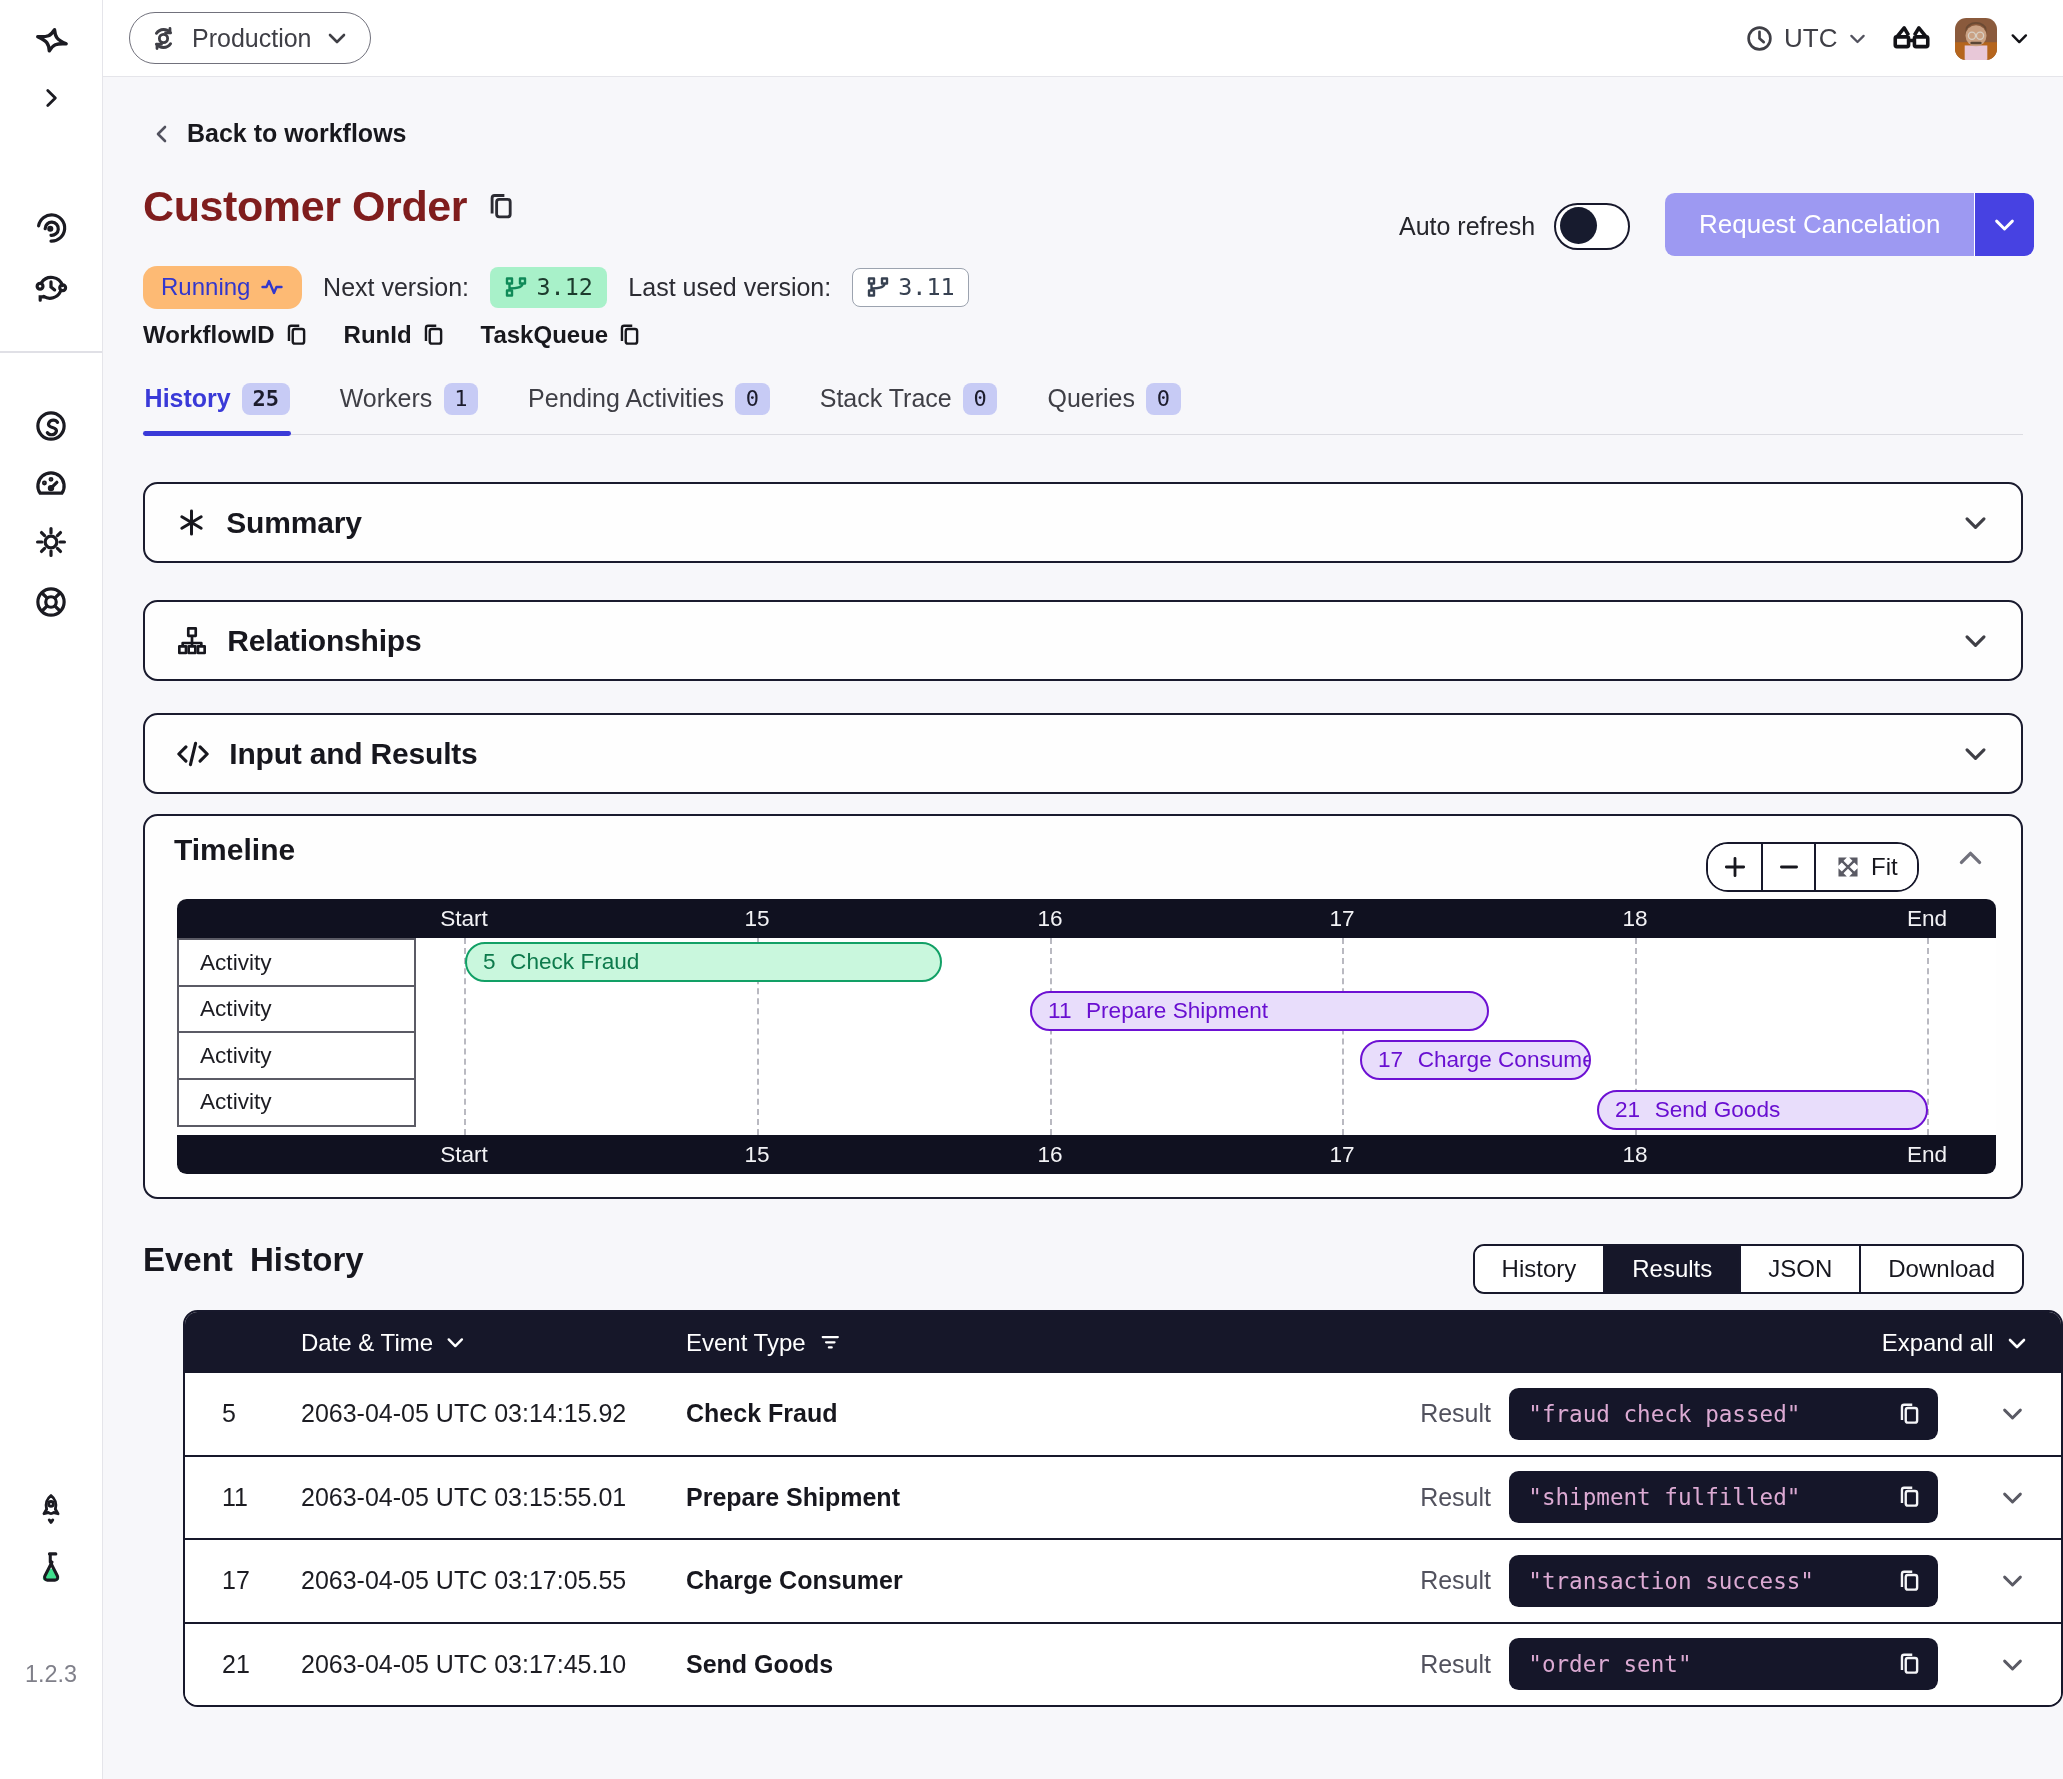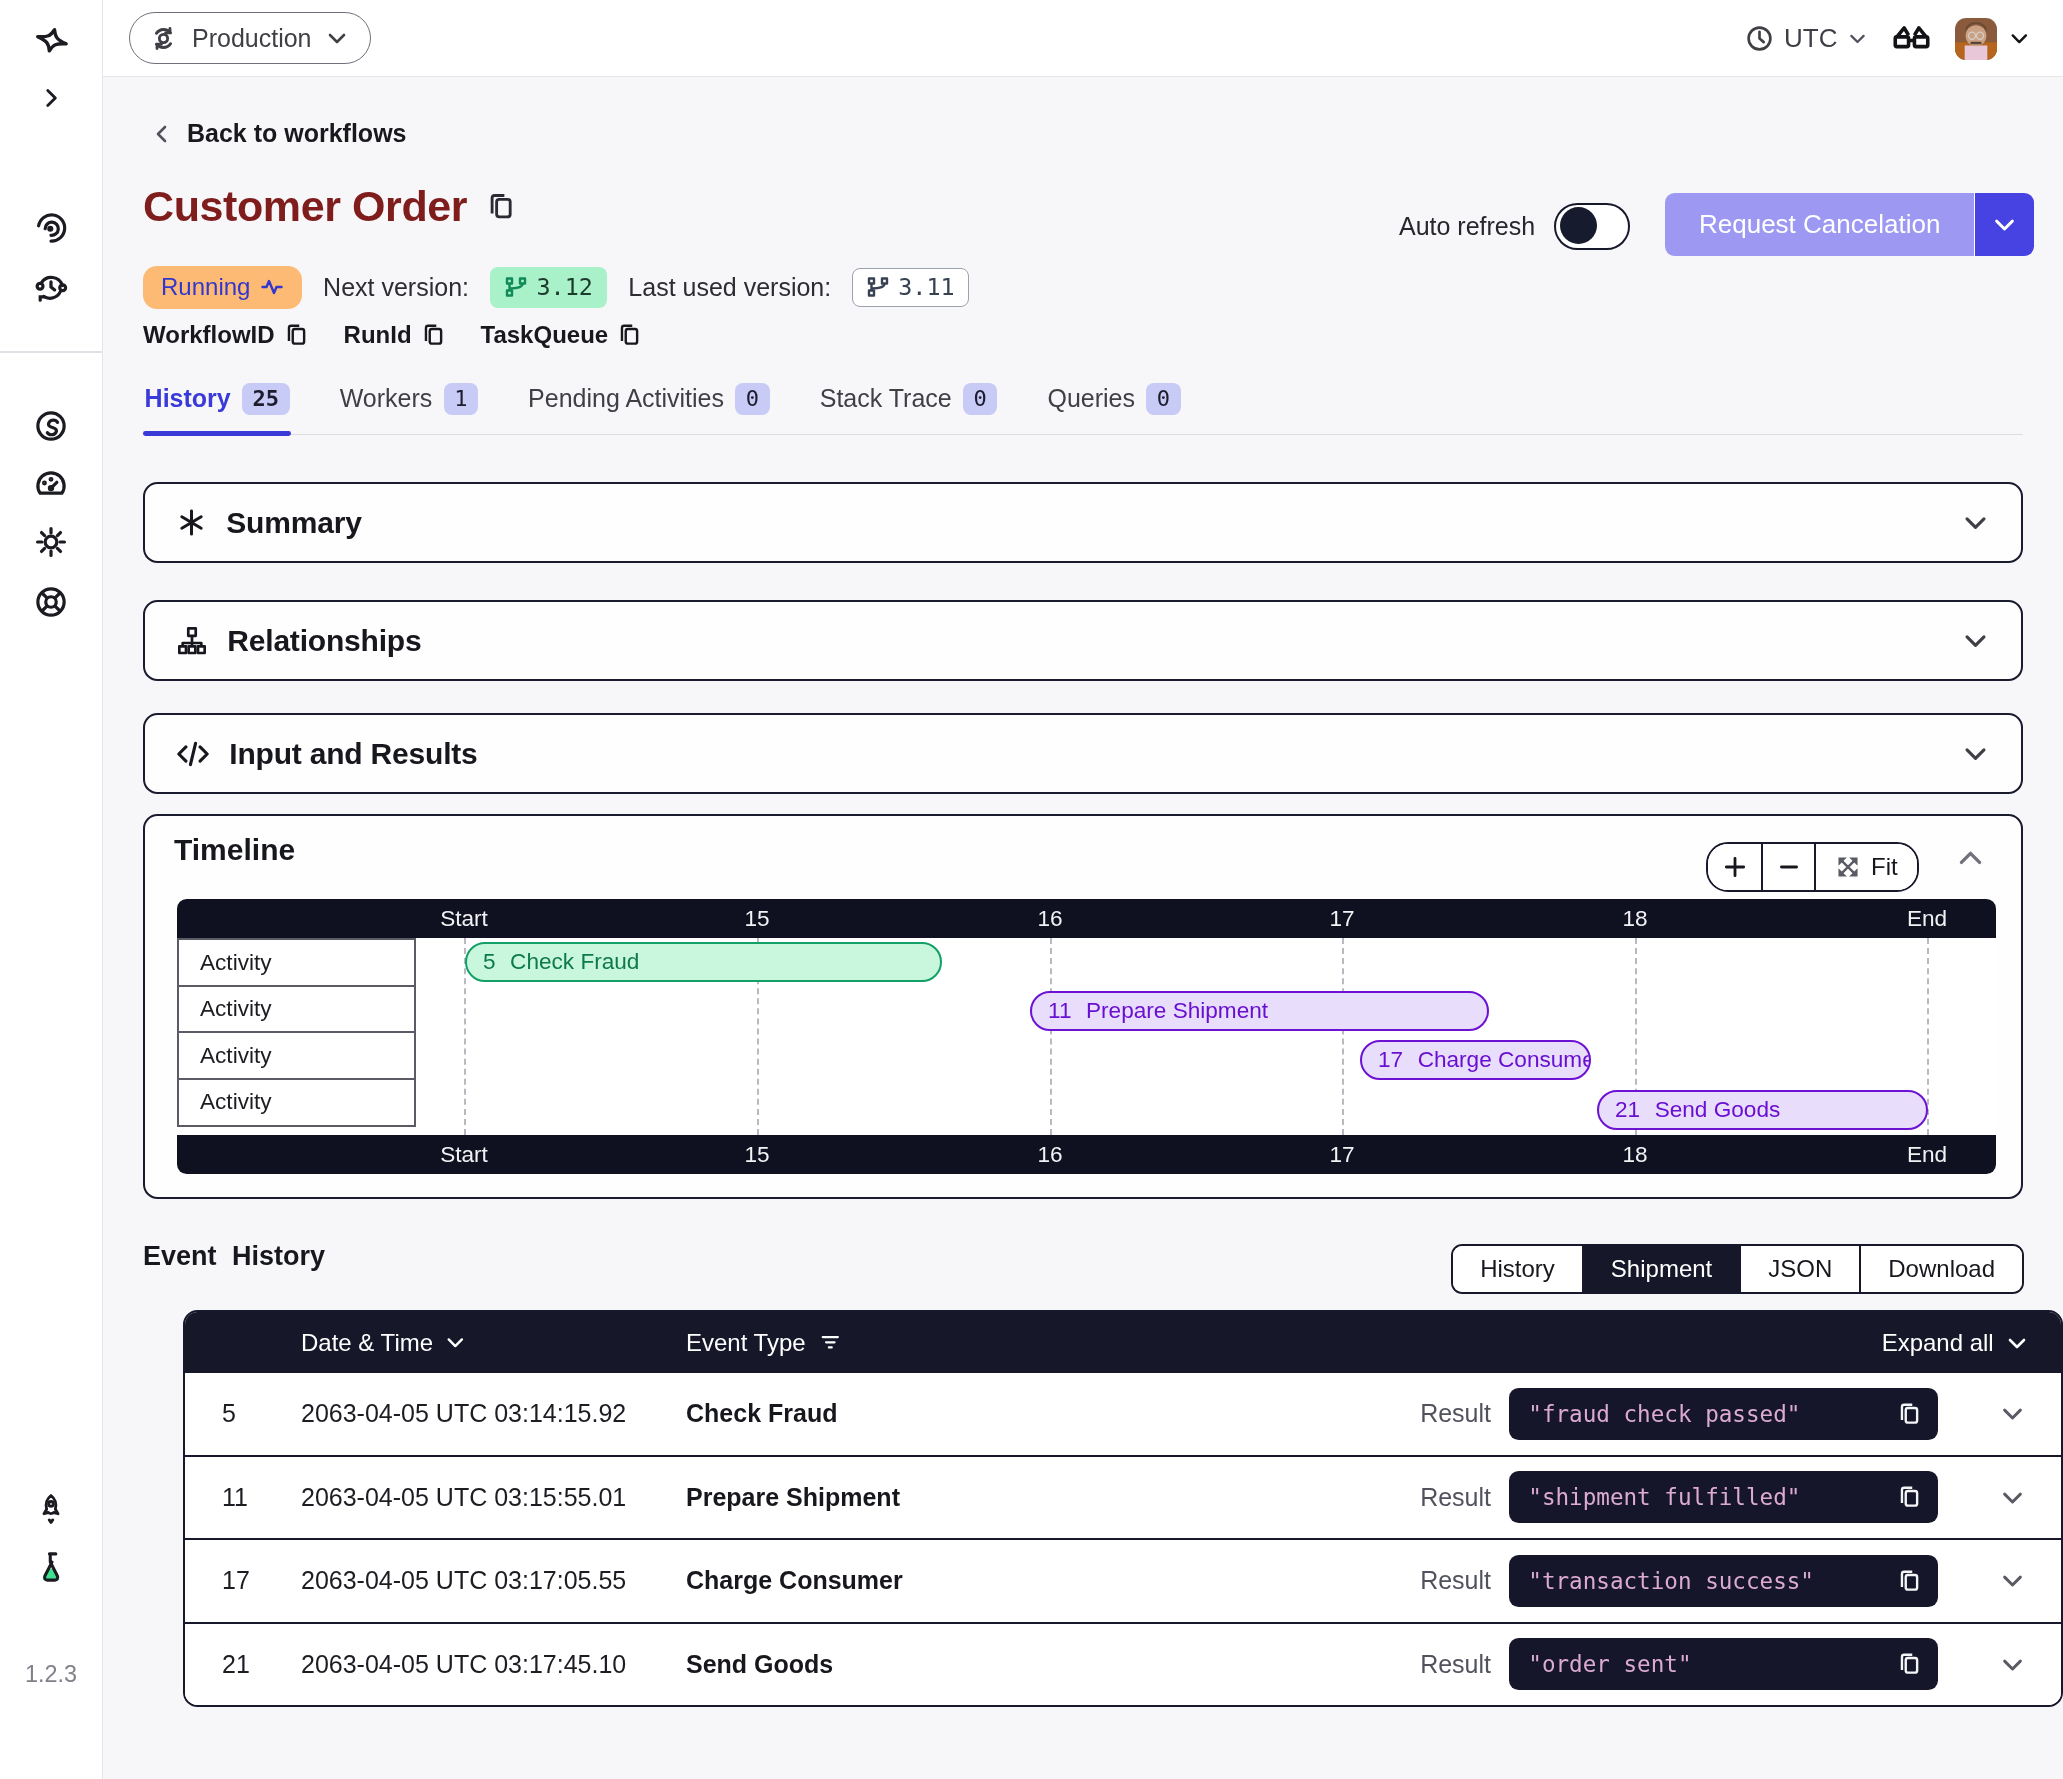--- a/index.html
+++ b/index.html
@@ -113,21 +113,21 @@
   .act-cell { width:239px; height:49px; background:#fff; border:2.4px solid #5b5b65;
     display:flex; align-items:center; padding-left:21px; font-size:22.6px; color:#1c1c22; }
   .act-cell + .act-cell { margin-top:-2.4px; }
   .bar { position:absolute; height:40px; border-radius:20px; display:flex; align-items:center;
     gap:14.5px; padding-left:16px; font-size:22.6px; border:2.8px solid; cursor:pointer; white-space:nowrap; overflow:hidden; }
   .bar.green { background:#c9f7dd; border-color:#12a066; color:#0d7a4c; }
   .bar.purple { background:#e8ddfb; border-color:#6d11d3; color:#690fd1; }
   .bar .bar-name { font-weight:500; }
 
   
-  .eh-title { position:absolute; left:143px; top:1241px; font-size:27px; font-weight:600;
+  .eh-title { position:absolute; left:143px; top:1241px; font-size:33px; font-weight:600;
     color:#17171e; word-spacing:8px; }
   .view-group { position:absolute; right:40px; top:1244px; display:flex; height:50px;
     border:2.4px solid #17182b; border-radius:11.3px; overflow:hidden; background:#fff; }
   .view-btn { display:flex; align-items:center; justify-content:center; padding:0 27px;
     font-size:24px; color:#17171e; background:#fff; cursor:pointer; }
   .view-btn + .view-btn { border-left:2.4px solid #17182b; }
   .view-btn.active { background:#161729; color:#fff; }
 
   .eh-table { position:absolute; left:143px; top:1310px; width:1880px; height:397px;
     border:2.4px solid #17182b; border-radius:14.5px; background:#fff; overflow:hidden;
@@ -621,21 +621,21 @@
         <span class="axis-label" style="left: 1511px;">End</span>
       </div>
     </div>
   </div>
 </section>
 
 <h2 class="eh-title">Event History</h2>
 
 <div class="view-group">
   <span class="view-btn">History</span>
-  <span class="view-btn active">Shipment</span>
+  <span class="view-btn active">Results</span>
   <span class="view-btn">JSON</span>
   <span class="view-btn">Download</span>
 </div>
 
 <div class="eh-table">
   <div class="eh-head">
     <span class="h-date">
       <span>Date &amp; Time</span>
       <span>
           <svg width="22.6" height="22.6" viewBox="0 0 28 28">

